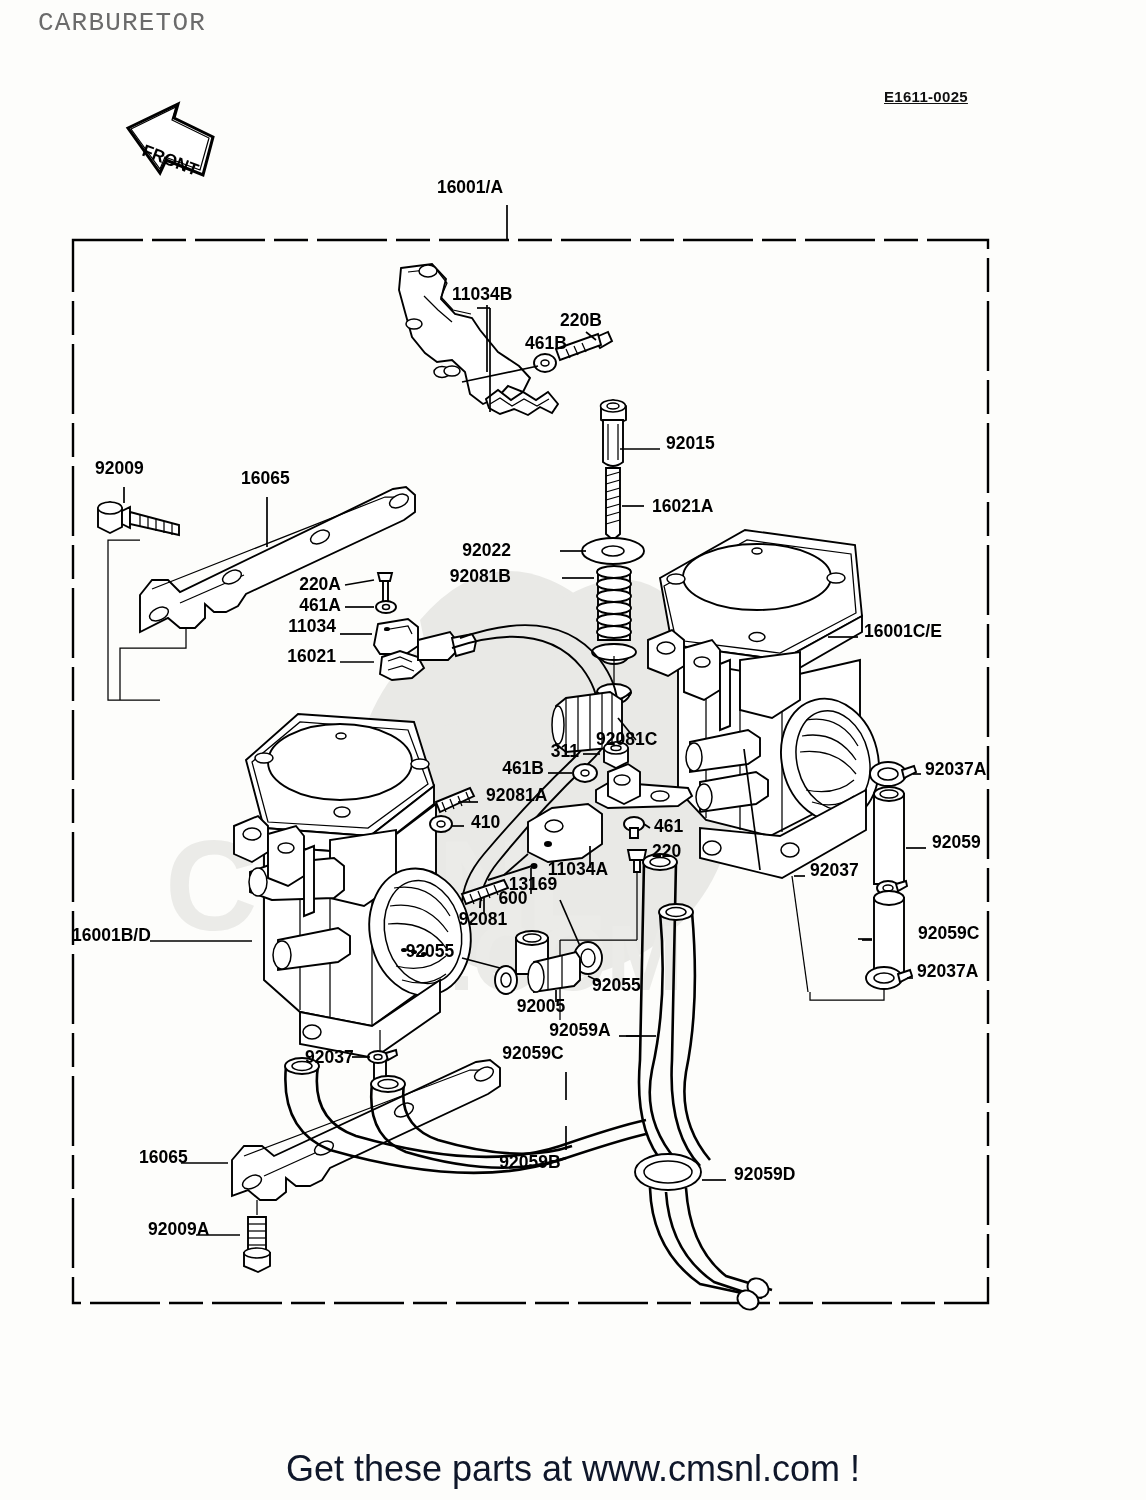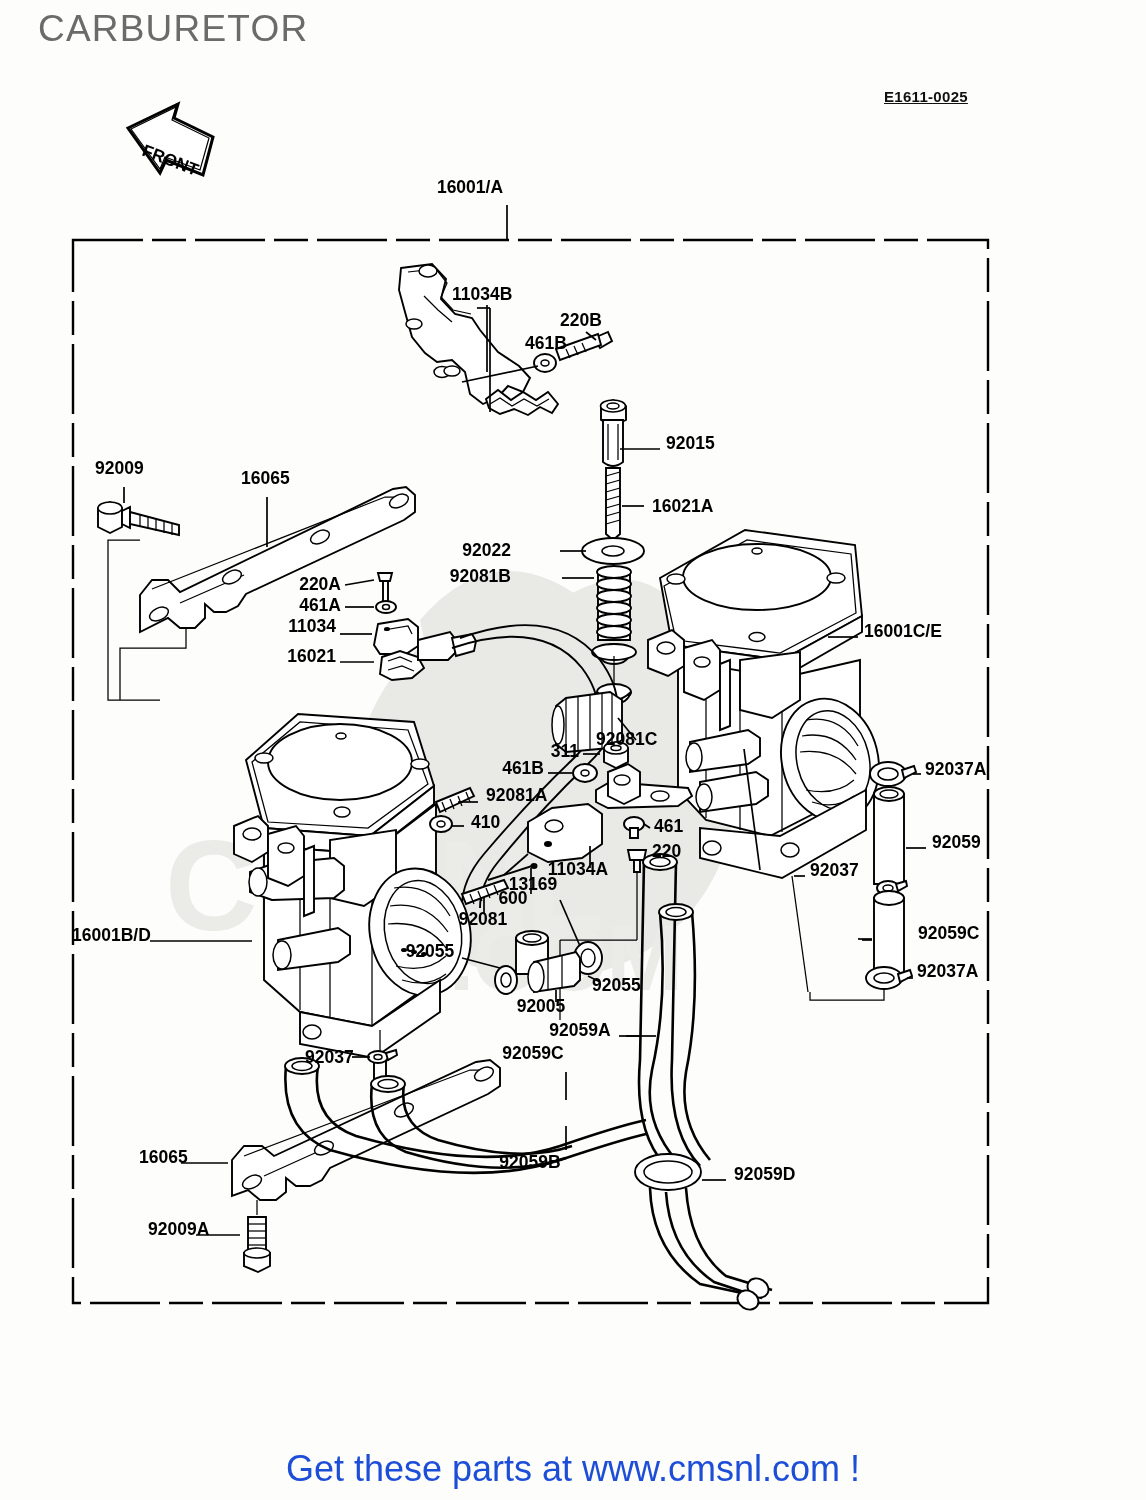--- a/index.html
+++ b/index.html
@@ -19,24 +19,24 @@
     left: 0; top: 0;
     width: 1146px;
     height: 1500px;
     background: #fdfdfb;
   }
   
   .page-title {
     position: absolute;
     left: 38px;
     top: 8px;
-    font-size: 37px;
+    font-size: 26px;
     letter-spacing: 1.2px;
     color: #6b6b6b;
-    font-family: Liberation Sans, sans-serif;
+    font-family: Liberation Mono, monospace;
     font-weight: 400;
   }
   .ref-code {
     position: absolute;
     left: 884px;
     top: 88px;
     font-size: 15px;
     font-weight: 700;
     letter-spacing: 0.3px;
     color: #111;
@@ -44,21 +44,21 @@
     text-decoration: underline;
   }
   
   .footer-cta {
     position: absolute;
     left: 0;
     top: 1448px;
     width: 1146px;
     text-align: center;
     font-size: 36px;
-    color: #1d4ed8;
+    color: #0f172a;
     font-family: "Liberation Sans", sans-serif;
     font-weight: 400;
   }
   
   #canvas {
     position: absolute;
     left: 0; top: 0;
     width: 1146px;
     height: 1500px;
   }

